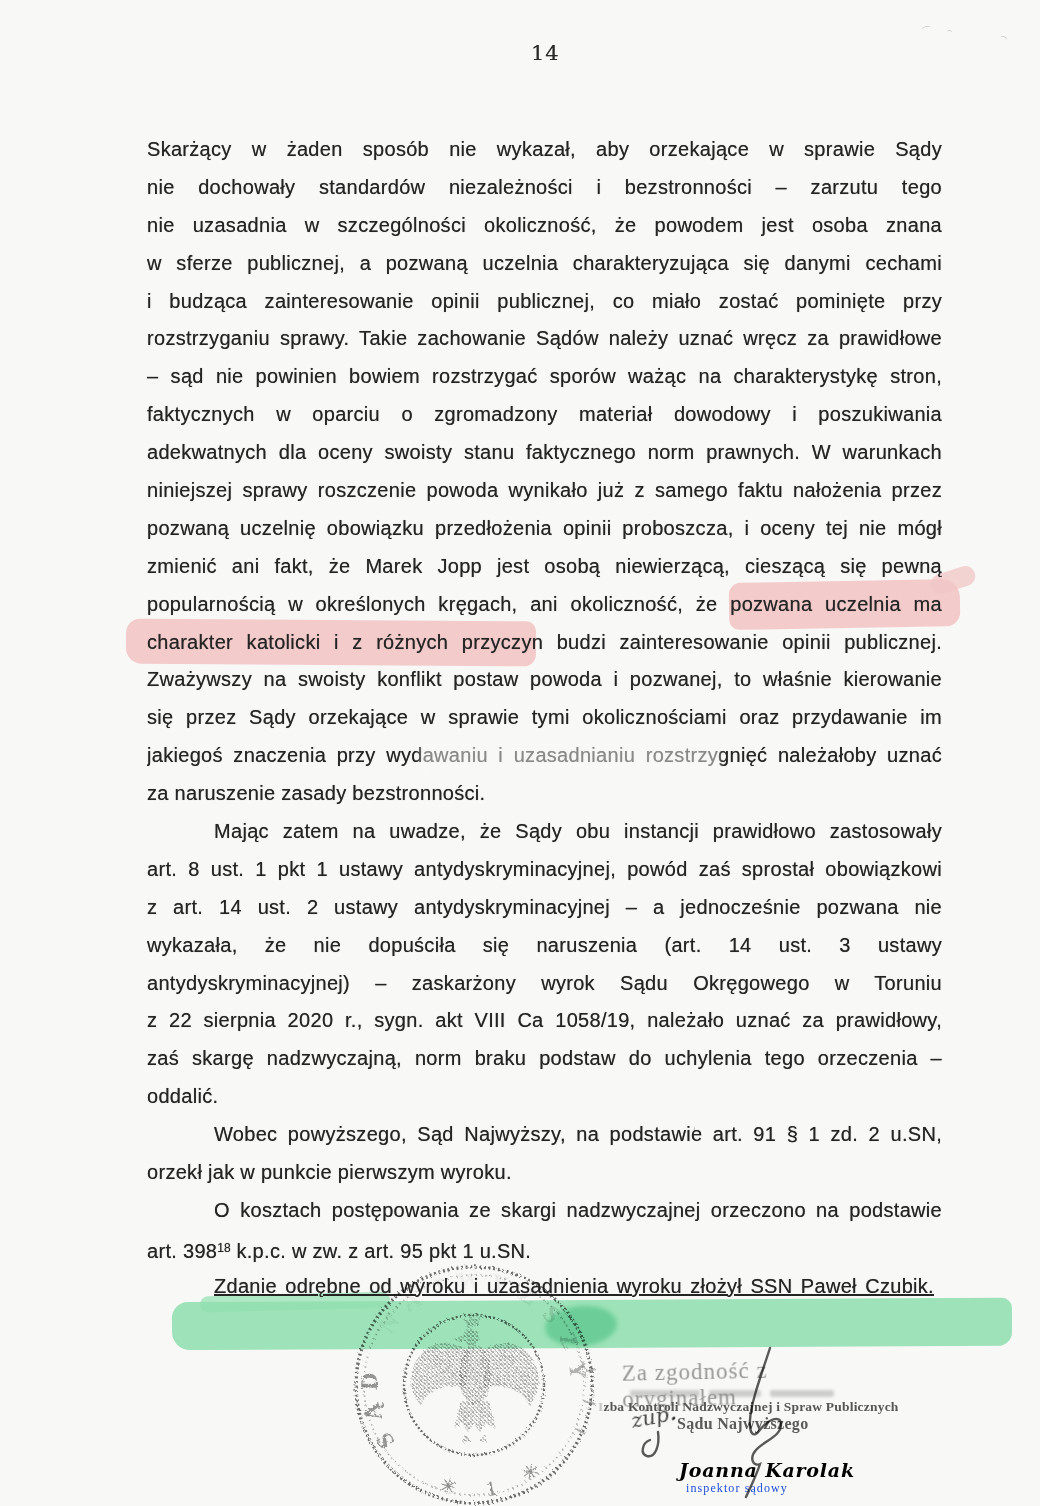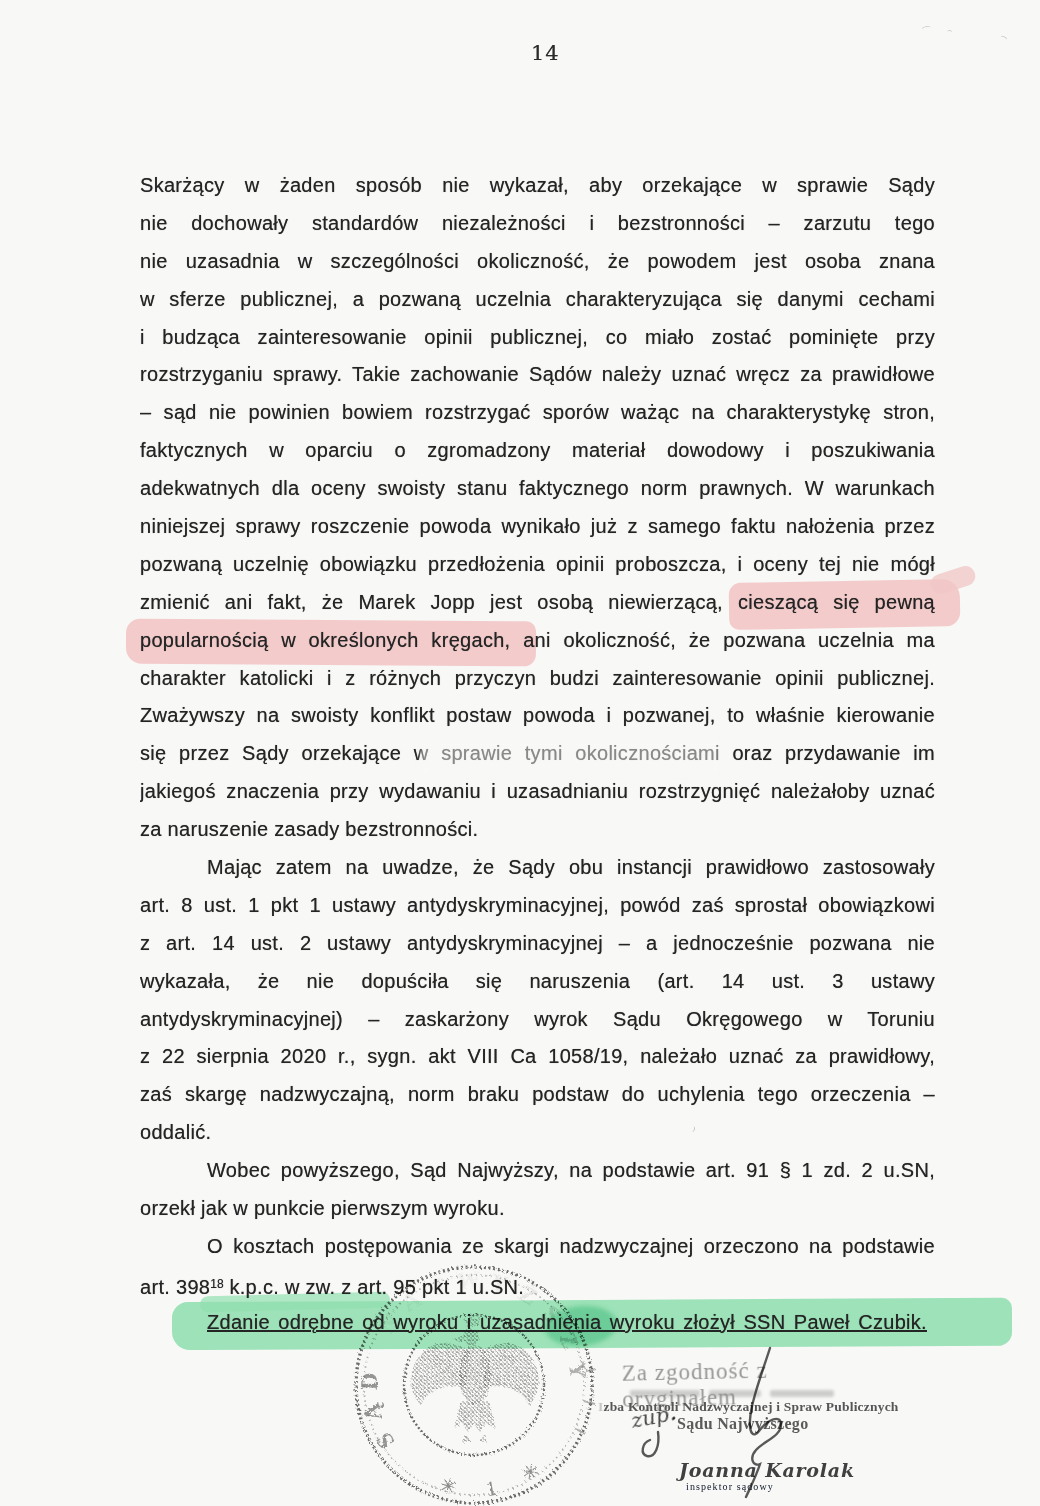--- a/index.html
+++ b/index.html
@@ -10,21 +10,21 @@
     color:#242424;
   }
   .page-number{
     position:absolute; left:531px; top:41px; width:40px;
     font-family:"DejaVu Serif", serif;
     font-size:21px; color:#2b2b2b; letter-spacing:1px;
     text-shadow:0 0 .6px rgba(40,40,40,.6);
   }
   
   .text-layer{
-    position:absolute; left:140px; top:131px; width:795px;margin-top:36px;
+    position:absolute; left:147px; top:131px; width:795px;
   }
   .line{
     height:37.9px; line-height:37.9px; font-size:20px;
     letter-spacing:.3px; white-space:normal; overflow:hidden;
     text-shadow:0 0 .7px rgba(35,35,35,.65);
   }
   .line.just{ text-align:justify; text-align-last:justify; }
   .line.indent{ text-indent:67px; }
   .line.wide{ word-spacing:2.5px;text-decoration:underline; }
   .line sup{ font-size:12px; vertical-align:6px; letter-spacing:0; }
@@ -65,26 +65,26 @@
     color:#5a5a5a; letter-spacing:.3px; filter:blur(.3px);text-align:center;
   }
   .cert-zup{
     left:631px; top:1405px;
     font-family:"DejaVu Serif", serif; font-style:italic; font-size:21px;
     color:#474747; transform:rotate(-11deg); filter:blur(.2px);
   }
   .cert-name{
     left:679px; top:1459px;
     font-family:"DejaVu Serif", serif; font-style:italic; font-weight:bold;
-    font-size:19px; letter-spacing:.8px; color:#404040; filter:blur(.25px);
+    font-size:19px; letter-spacing:.8px; color:#000000; filter:blur(.25px);
   }
   .cert-title{
     left:686px; top:1481px;
-    font-family:"Liberation Serif", serif; font-size:10px; letter-spacing:1.1px;
-    color:#0f172a; filter:blur(.25px);
+    font-family:"Liberation Serif", serif; font-size:12px; letter-spacing:1.1px;
+    color:#1d4ed8; filter:blur(.25px);
   }
   .sig{ position:absolute; left:0; top:0; mix-blend-mode:multiply; }
 </style>
 </head>
 <body>
 
 <div class="page">
 
   <div class="page-number">14</div>
 

